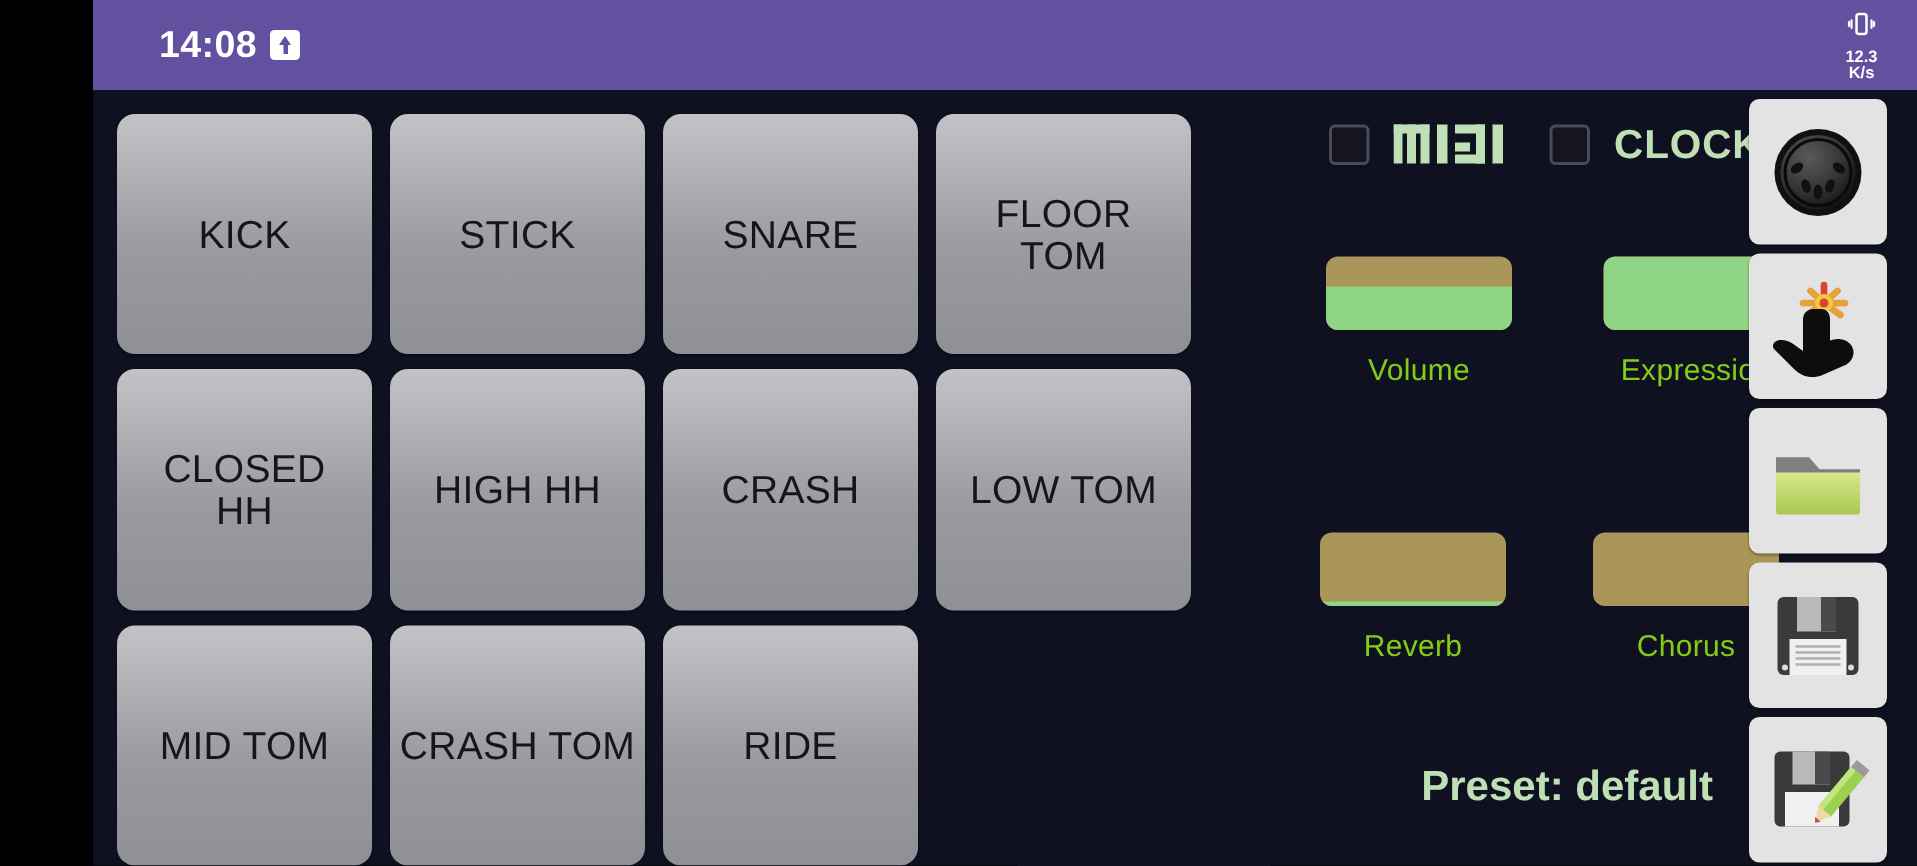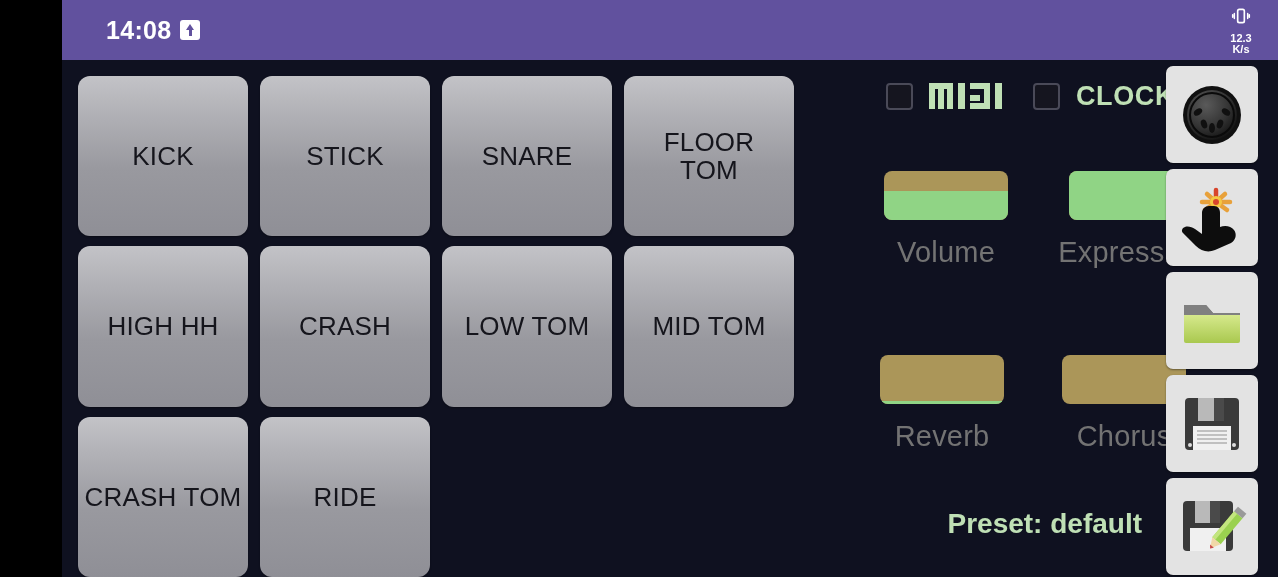--- a/index.html
+++ b/index.html
@@ -129,21 +129,21 @@
     position: relative; width: 124px; height: 49px;
     border-radius: 8px; overflow: hidden;
     background: #ab9659;
   }
   .slider .fill {
     position: absolute; left: 0; bottom: 0; width: 100%;
     background: #90d485;
   }
   .slider-label {
     margin-top: 16px; text-align: center; width: 124px;
-    color: #737373; font-size: 29px; letter-spacing: .2px;
+    color: #84cc16; font-size: 20px; letter-spacing: .2px;
   }
   .slider-label.wide { width: 170px; margin-left: -23px; }
 
   .preset-text {
     position: absolute; left: 0; top: 448px; width: 338px; text-align: right;
     color: #bfe0b5; font-size: 28px; font-weight: bold;
   }
 
   
   .rail {
@@ -237,20 +237,21 @@
       </div>
     </div>
 
     <div class="app">
 
       <div class="pad-grid">
         <div class="pad">KICK</div>
         <div class="pad">STICK</div>
         <div class="pad">SNARE</div>
         <div class="pad">FLOOR<br>TOM</div>
+        <div class="pad">CLOSED<br>HH</div>
         <div class="pad">HIGH HH</div>
         <div class="pad">CRASH</div>
         <div class="pad">LOW TOM</div>
         <div class="pad">MID TOM</div>
         <div class="pad">CRASH TOM</div>
         <div class="pad">RIDE</div>
       </div>
 
       <div class="controls">
 

